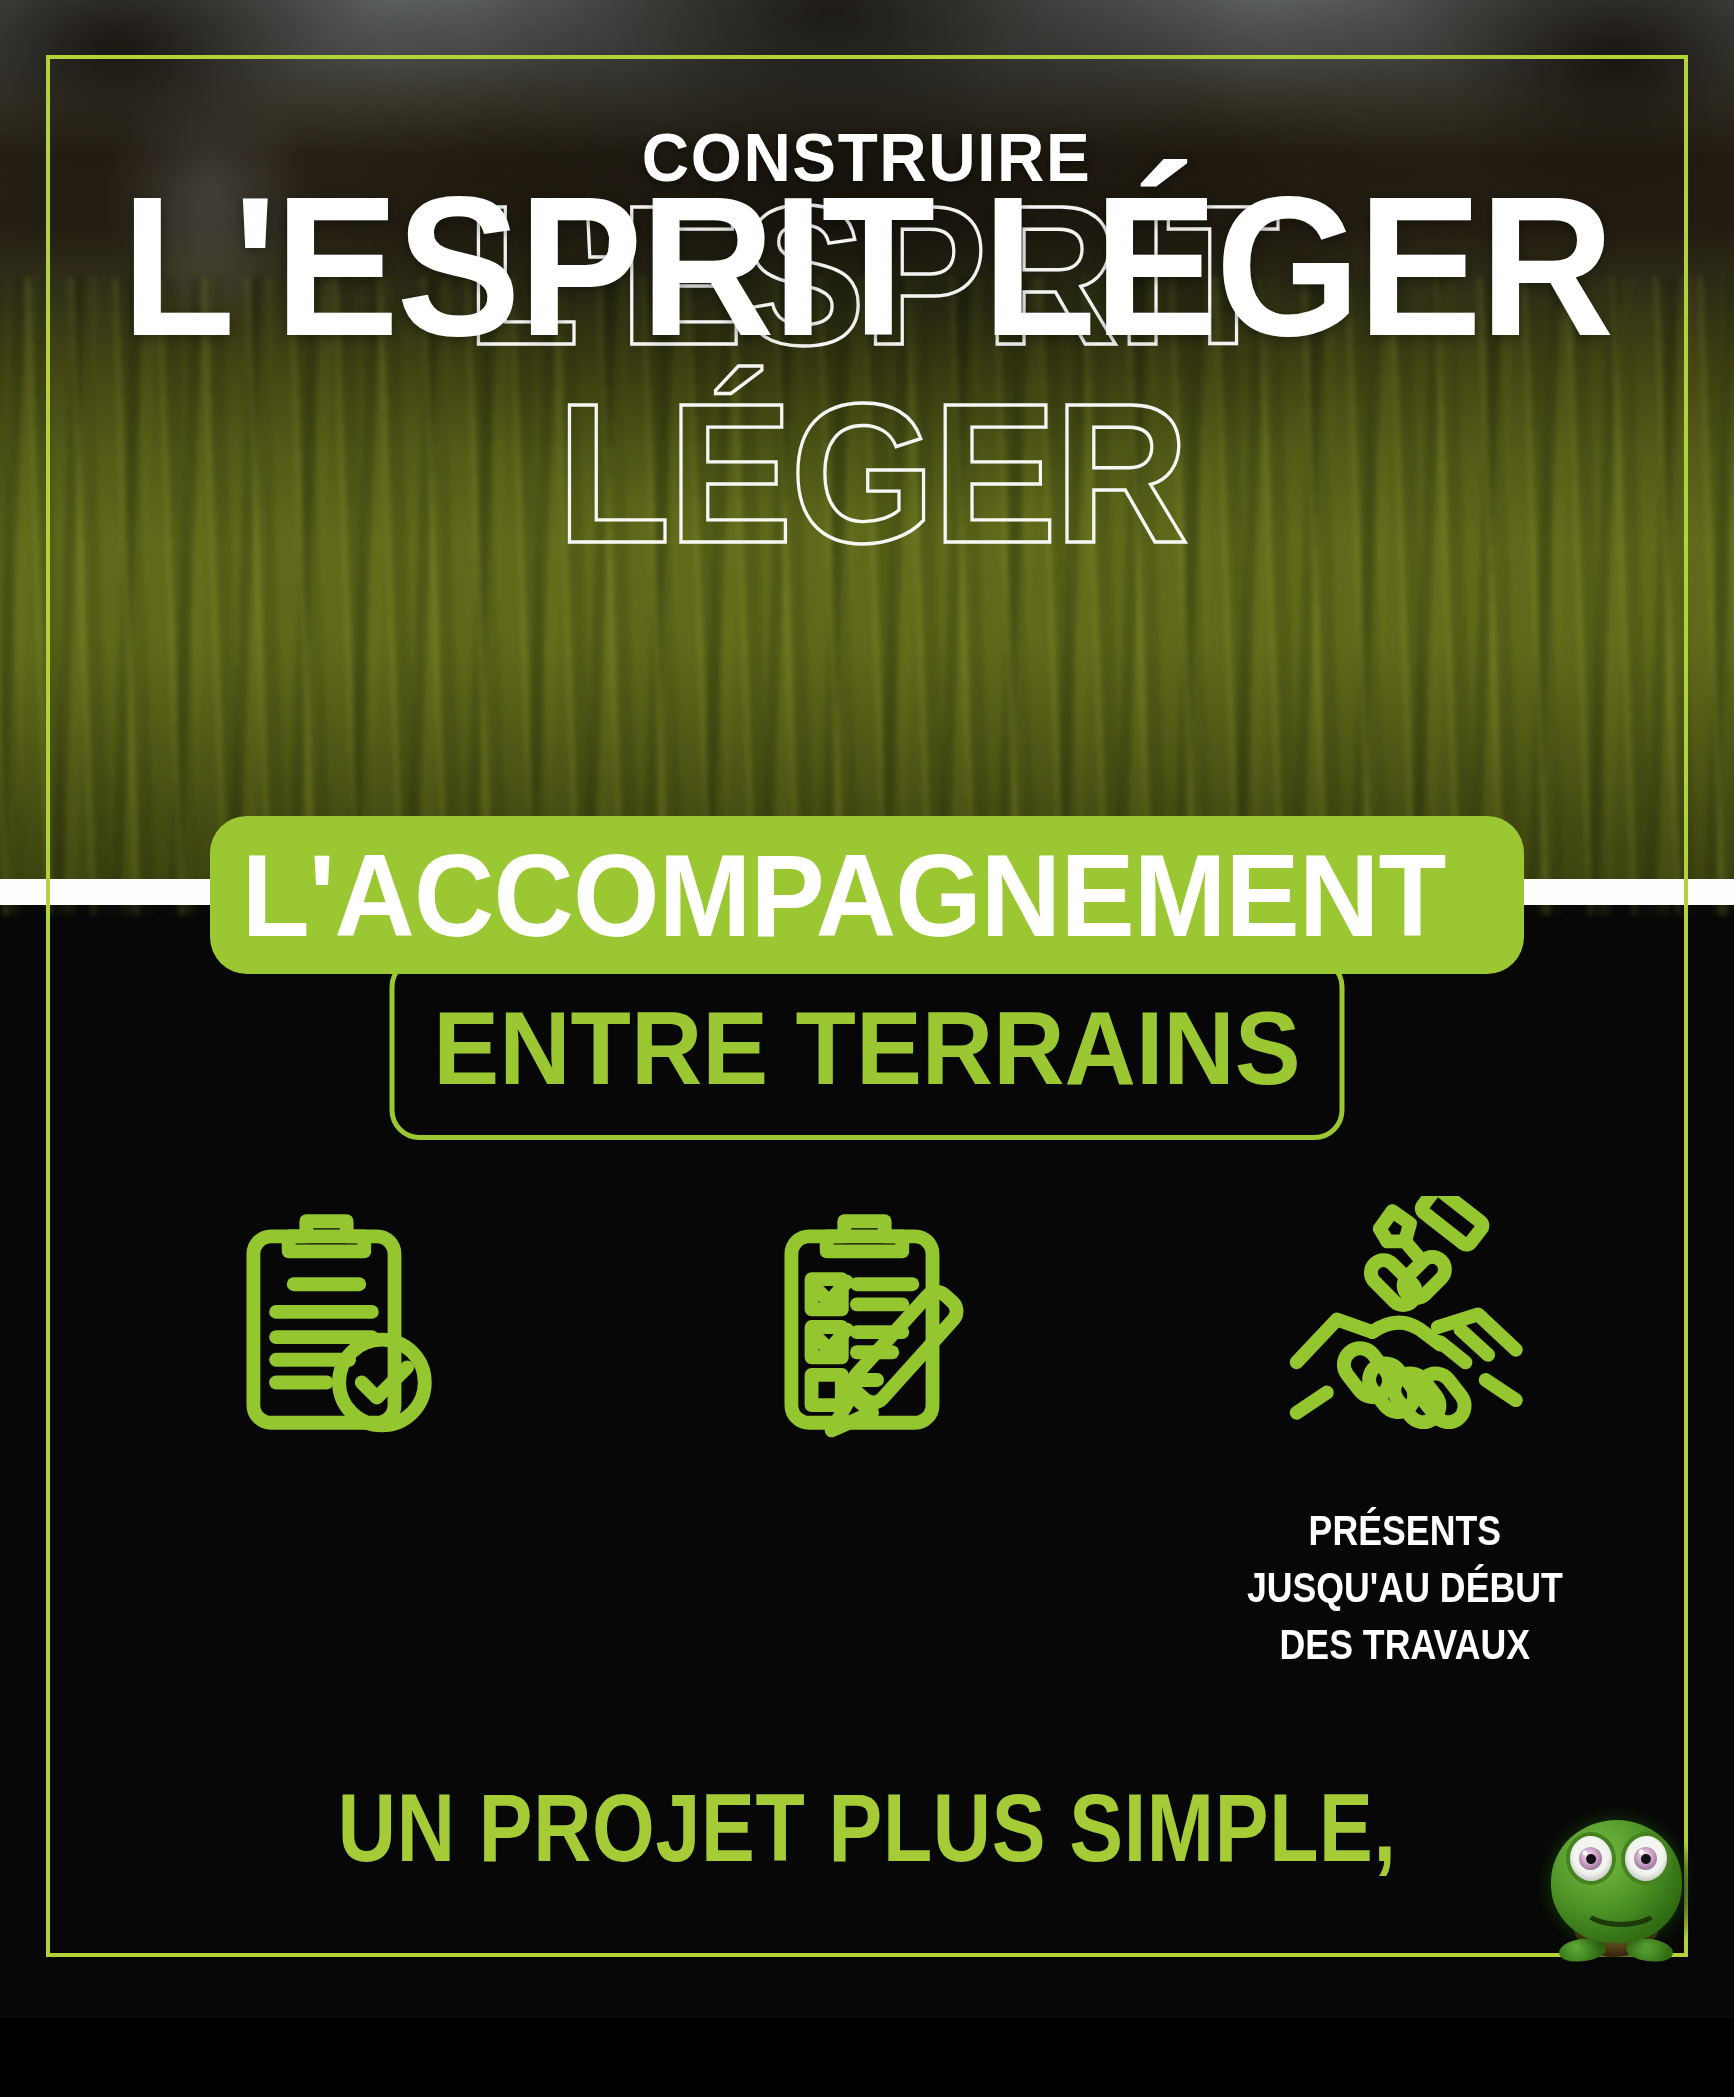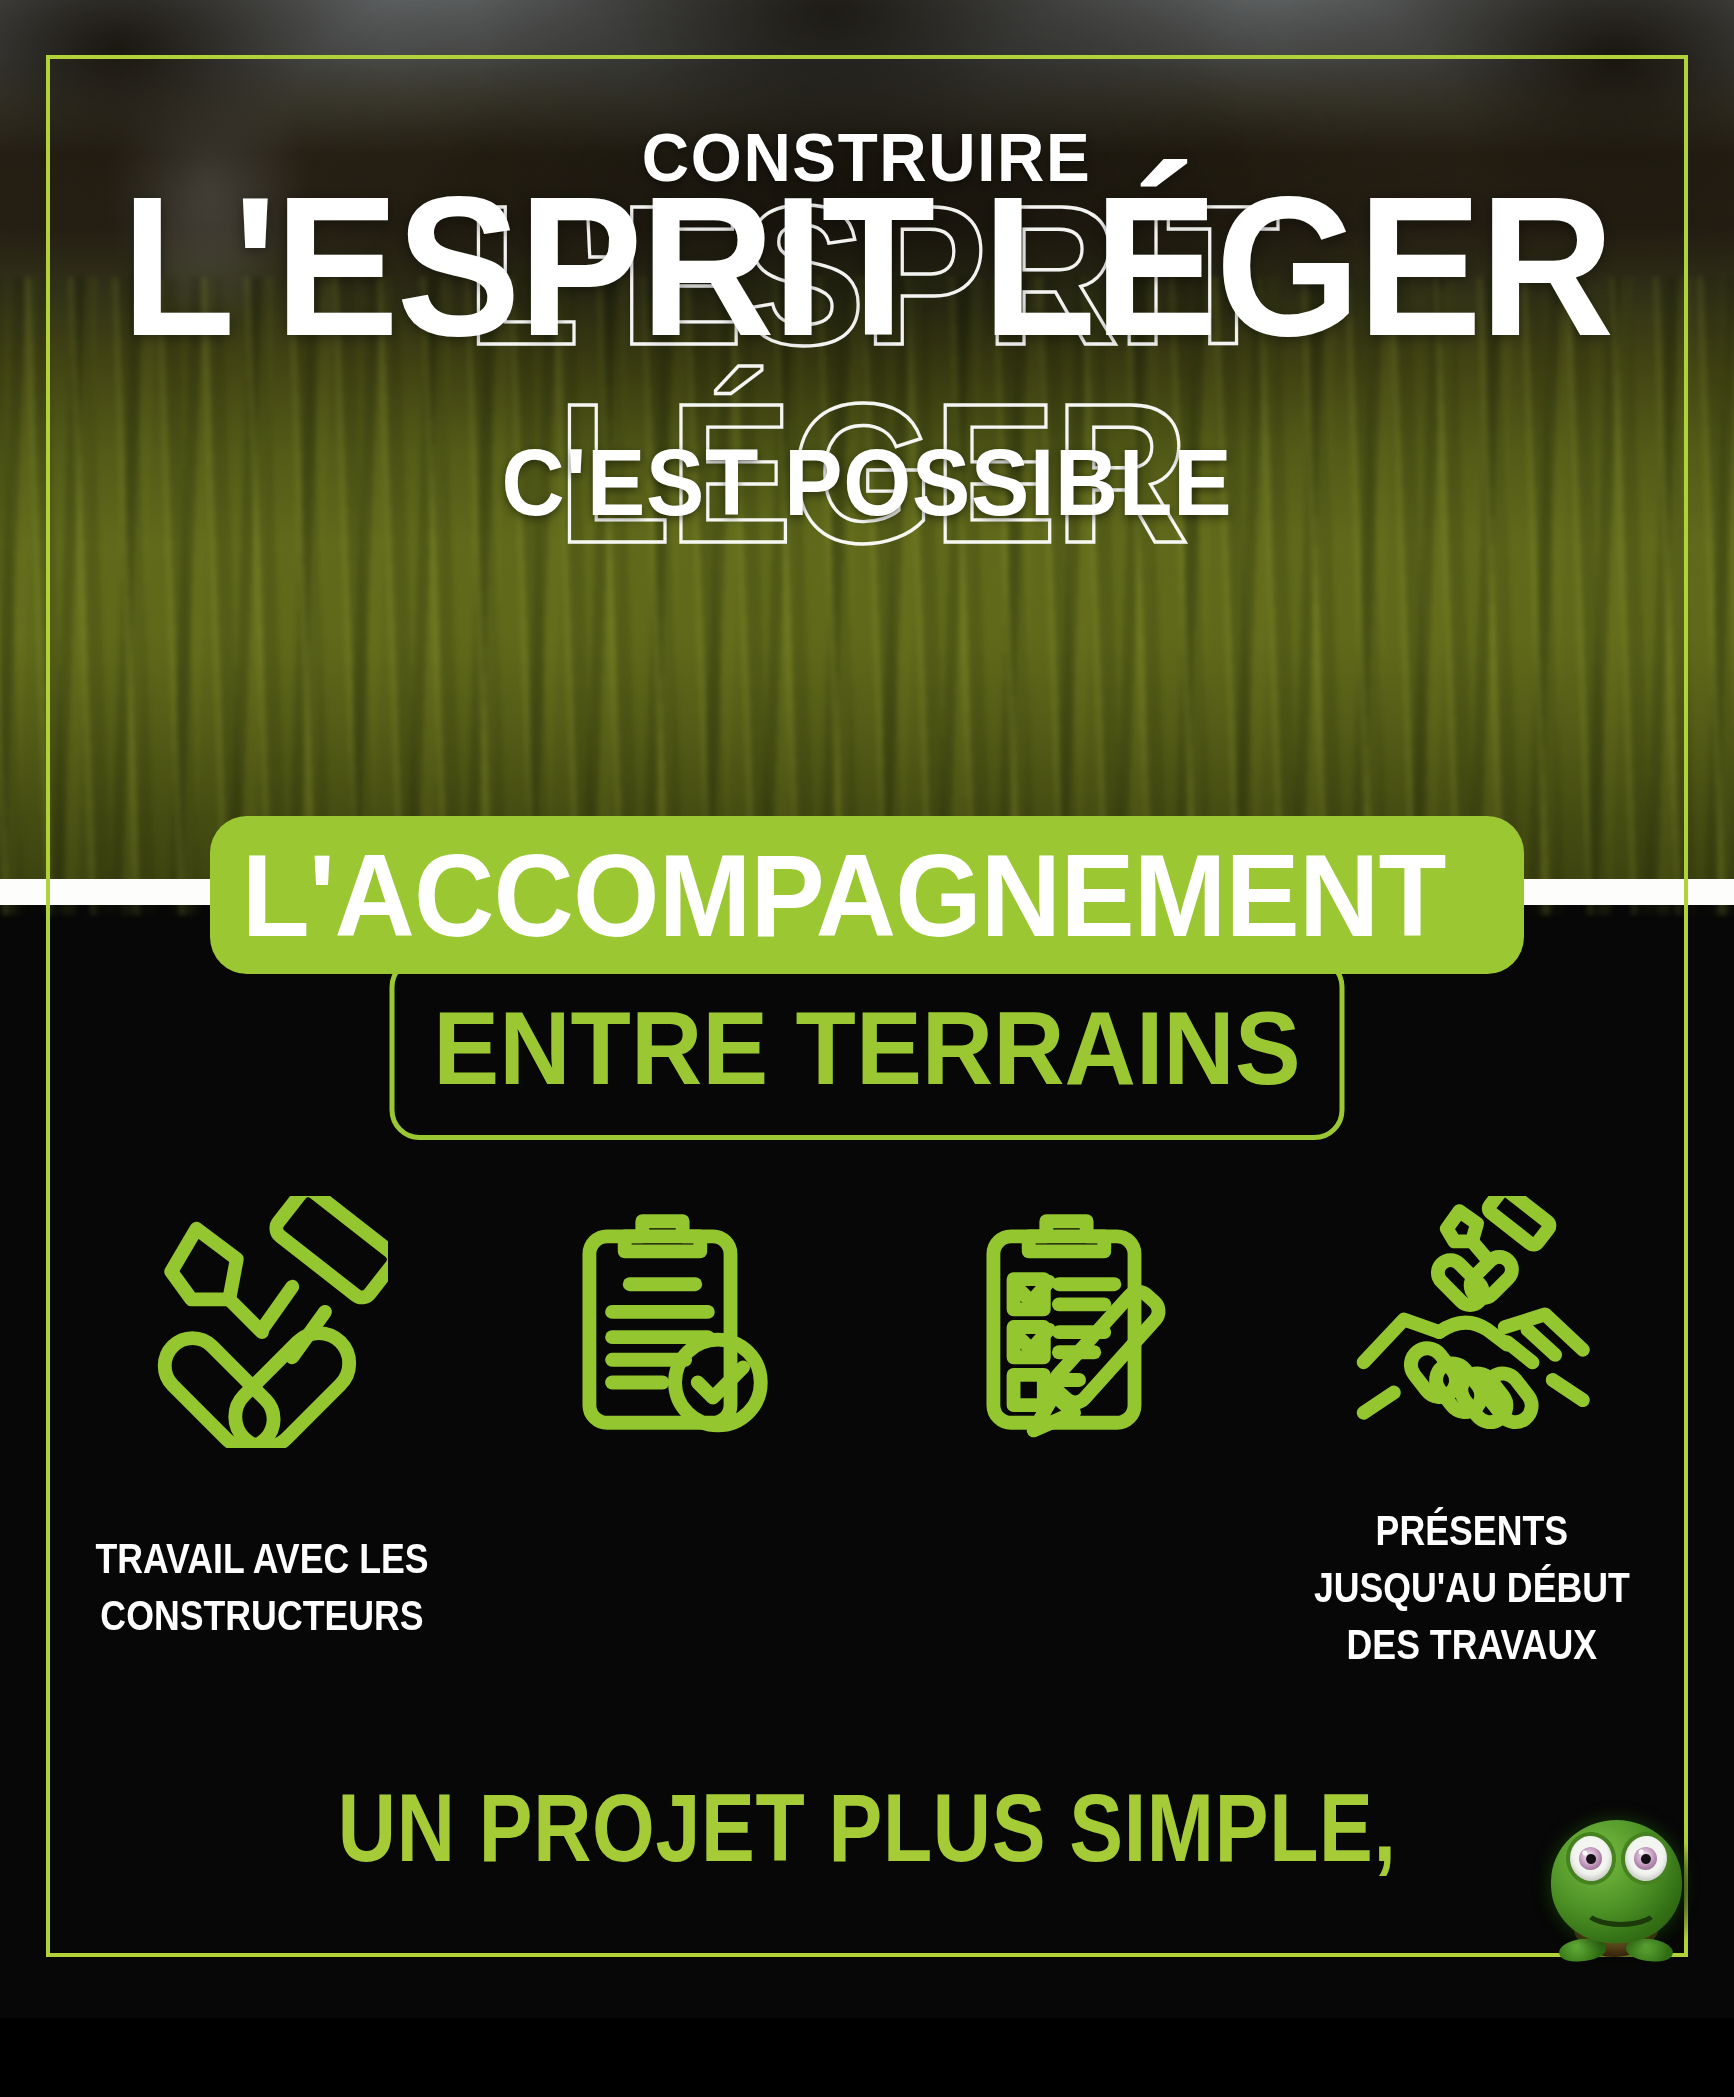--- a/index.html
+++ b/index.html
@@ -120,48 +120,30 @@
 
   <div class="white-band"></div>
   <div class="frame"></div>
 
   <div class="hero-text kicker">
     <span>CONSTRUIRE</span>
   </div>
   <div class="hero-text big-title">
     <span data-text="L'ESPRIT LÉGER">L'ESPRIT LÉGER</span>
   </div>
-  <div class="hero-text subtitle">
-    <span>C'EST POSSIBLE</span>
-  </div>
 
   <div class="banner">
     <span>L'ACCOMPAGNEMENT</span>
   </div>
   <div class="panel">
     <span>ENTRE TERRAINS</span>
   </div>
 
   <section class="features">
 
-    <div class="feature">
-      <svg viewBox="0 0 100 100">
-        <path d="M14 30 L24 13 L40 25 L37 41 L22 41 Z"></path>
-        <path d="M37 41 L50 54" stroke-width="9"></path>
-        <rect x="50" y="50" width="24" height="54" rx="12" transform="rotate(45 62 77)"></rect>
-        <rect x="56" y="8" width="46" height="22" rx="4" transform="rotate(38 79 19)"></rect>
-        <path d="M62 36 L50 53"></path>
-        <path d="M75 46 L62 64"></path>
-        <rect x="22" y="52" width="22" height="52" rx="11" transform="rotate(-45 33 78)"></rect>
-      </svg>
-      <div class="feature-label">
-        <span>TRAVAIL AVEC LES</span>
-        <span>CONSTRUCTEURS</span>
-      </div>
-    </div>
 
     <div class="feature">
       <svg viewBox="0 0 100 100">
         <rect x="20" y="16" width="56" height="74" rx="7"></rect>
         <path d="M34 21 v-5 h7 v-6 h16 v6 h7 v5" fill="#070707"></path>
         <path d="M34 22 h30"></path>
         <path d="M36 35 h26"></path>
         <path d="M29 46 h38"></path>
         <path d="M29 56 h38"></path>
         <path d="M29 65 h29"></path>

